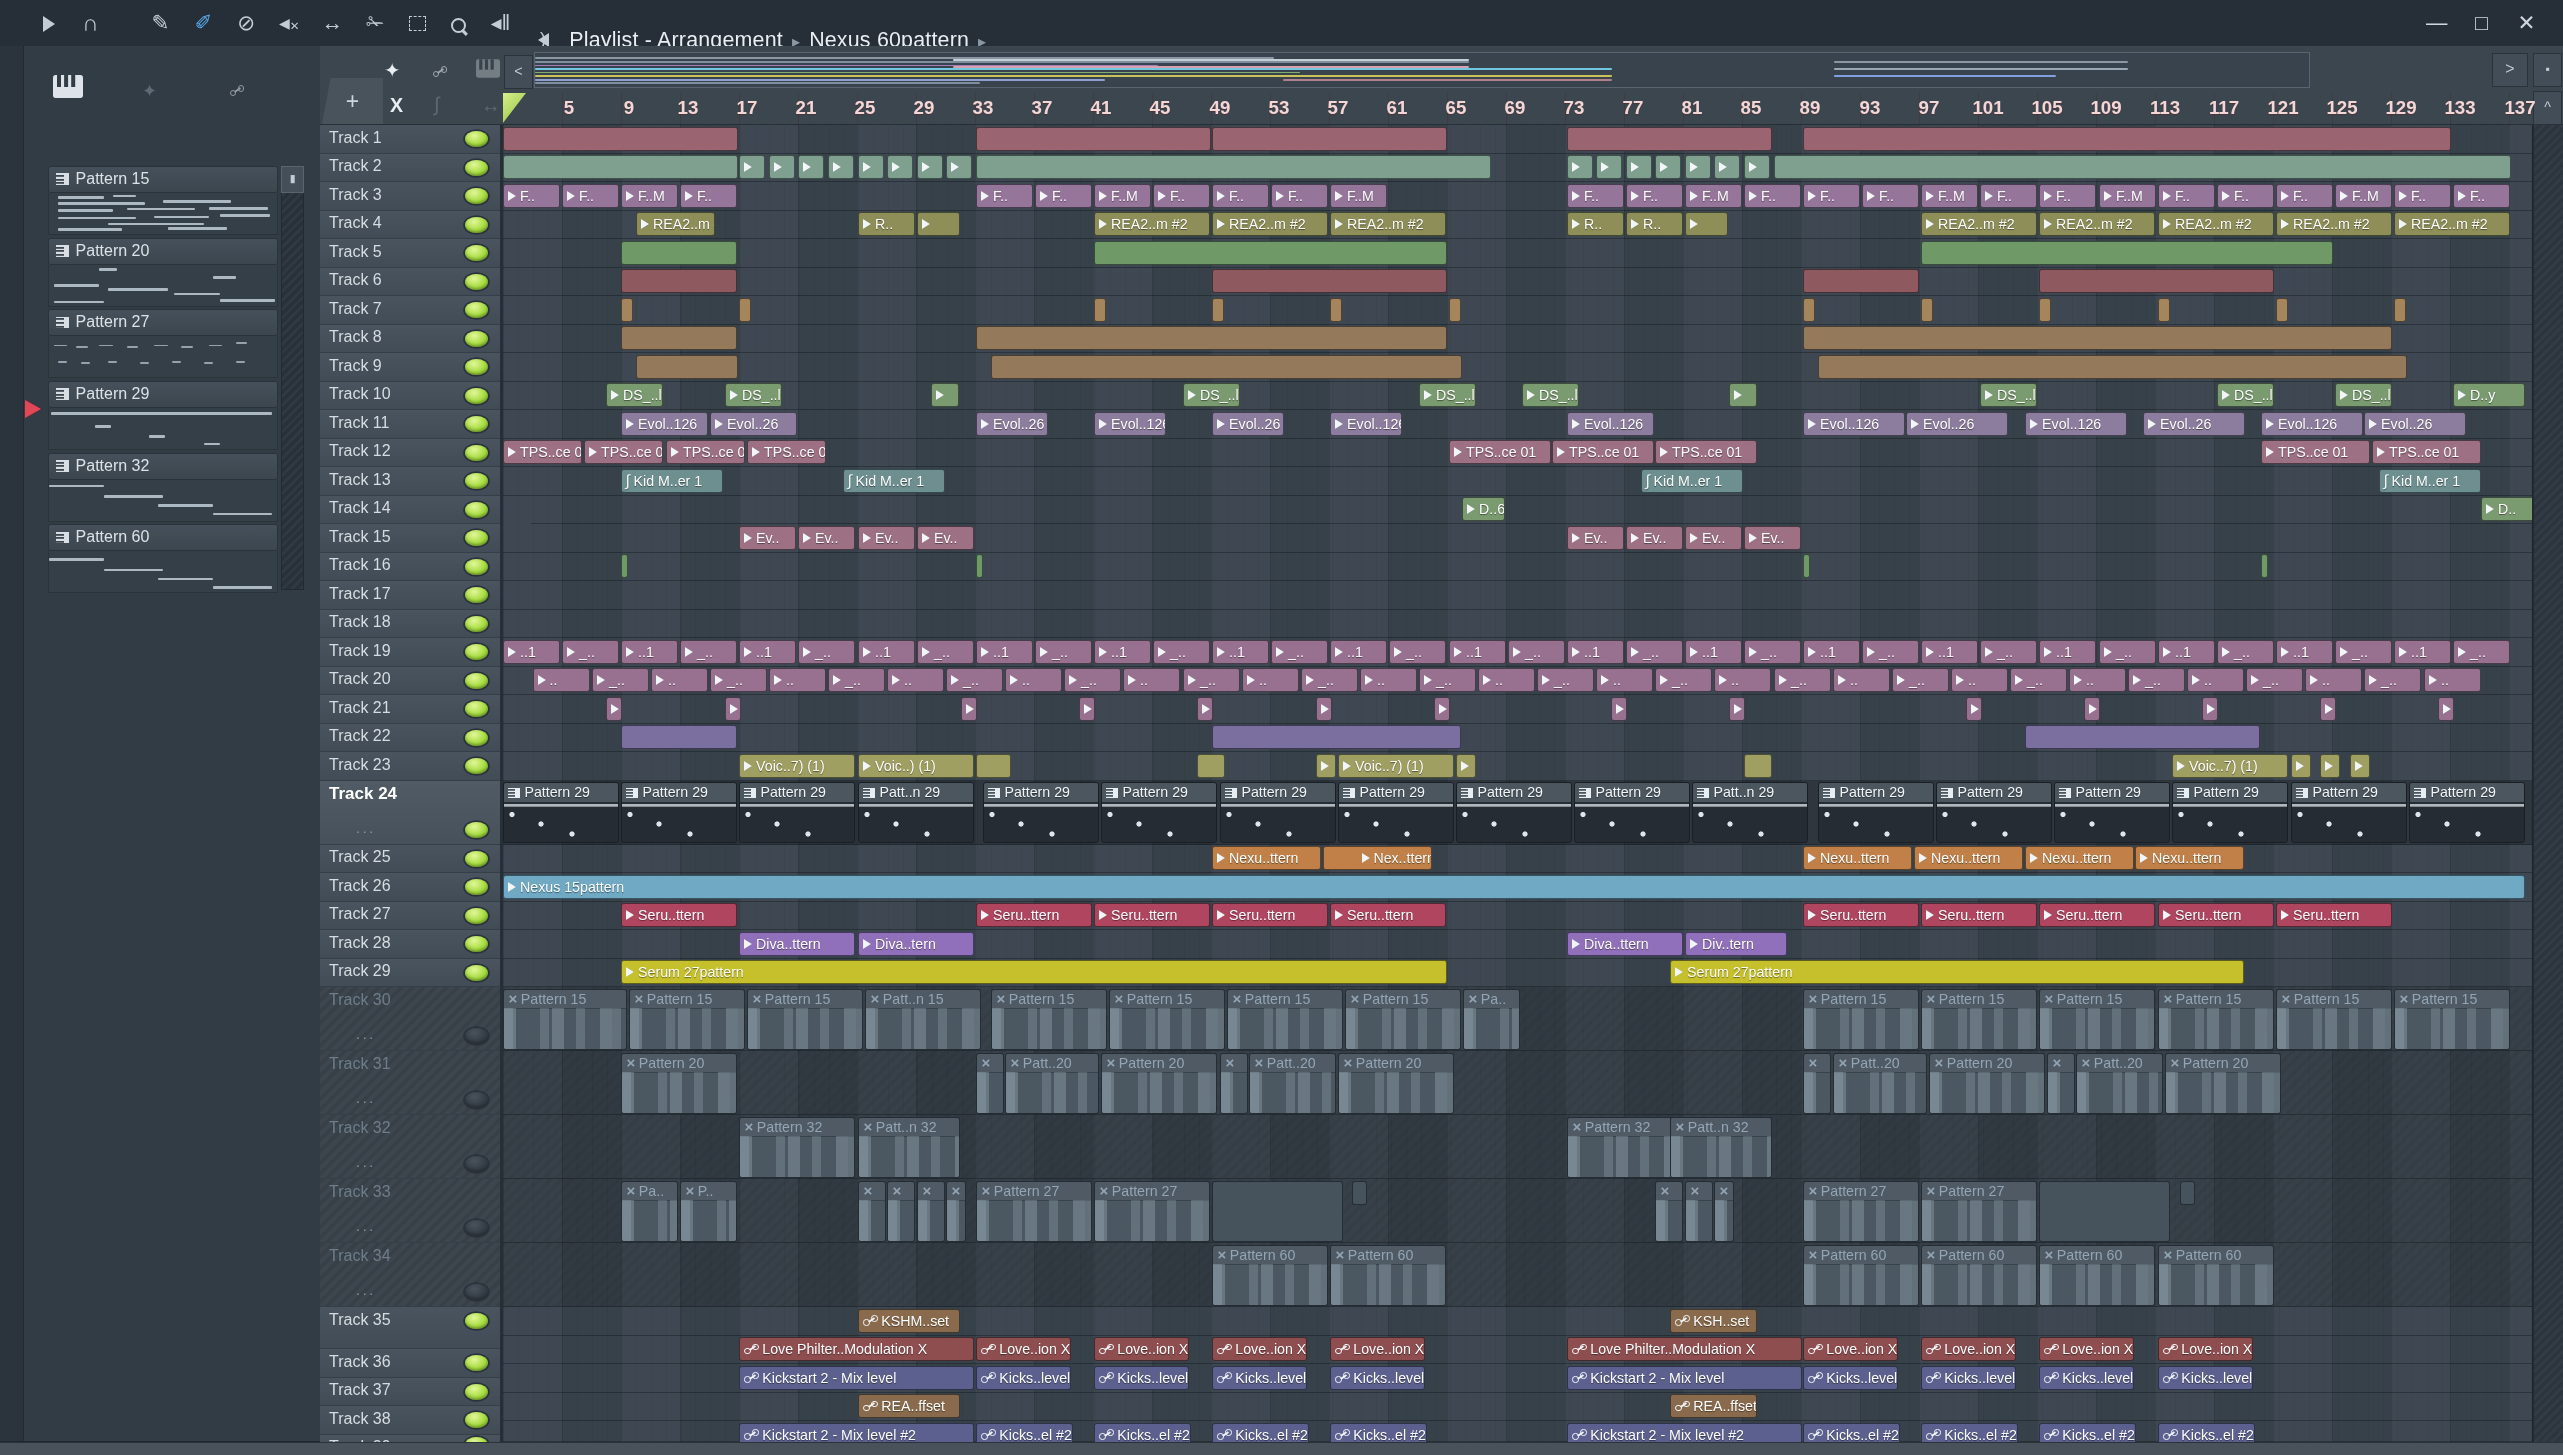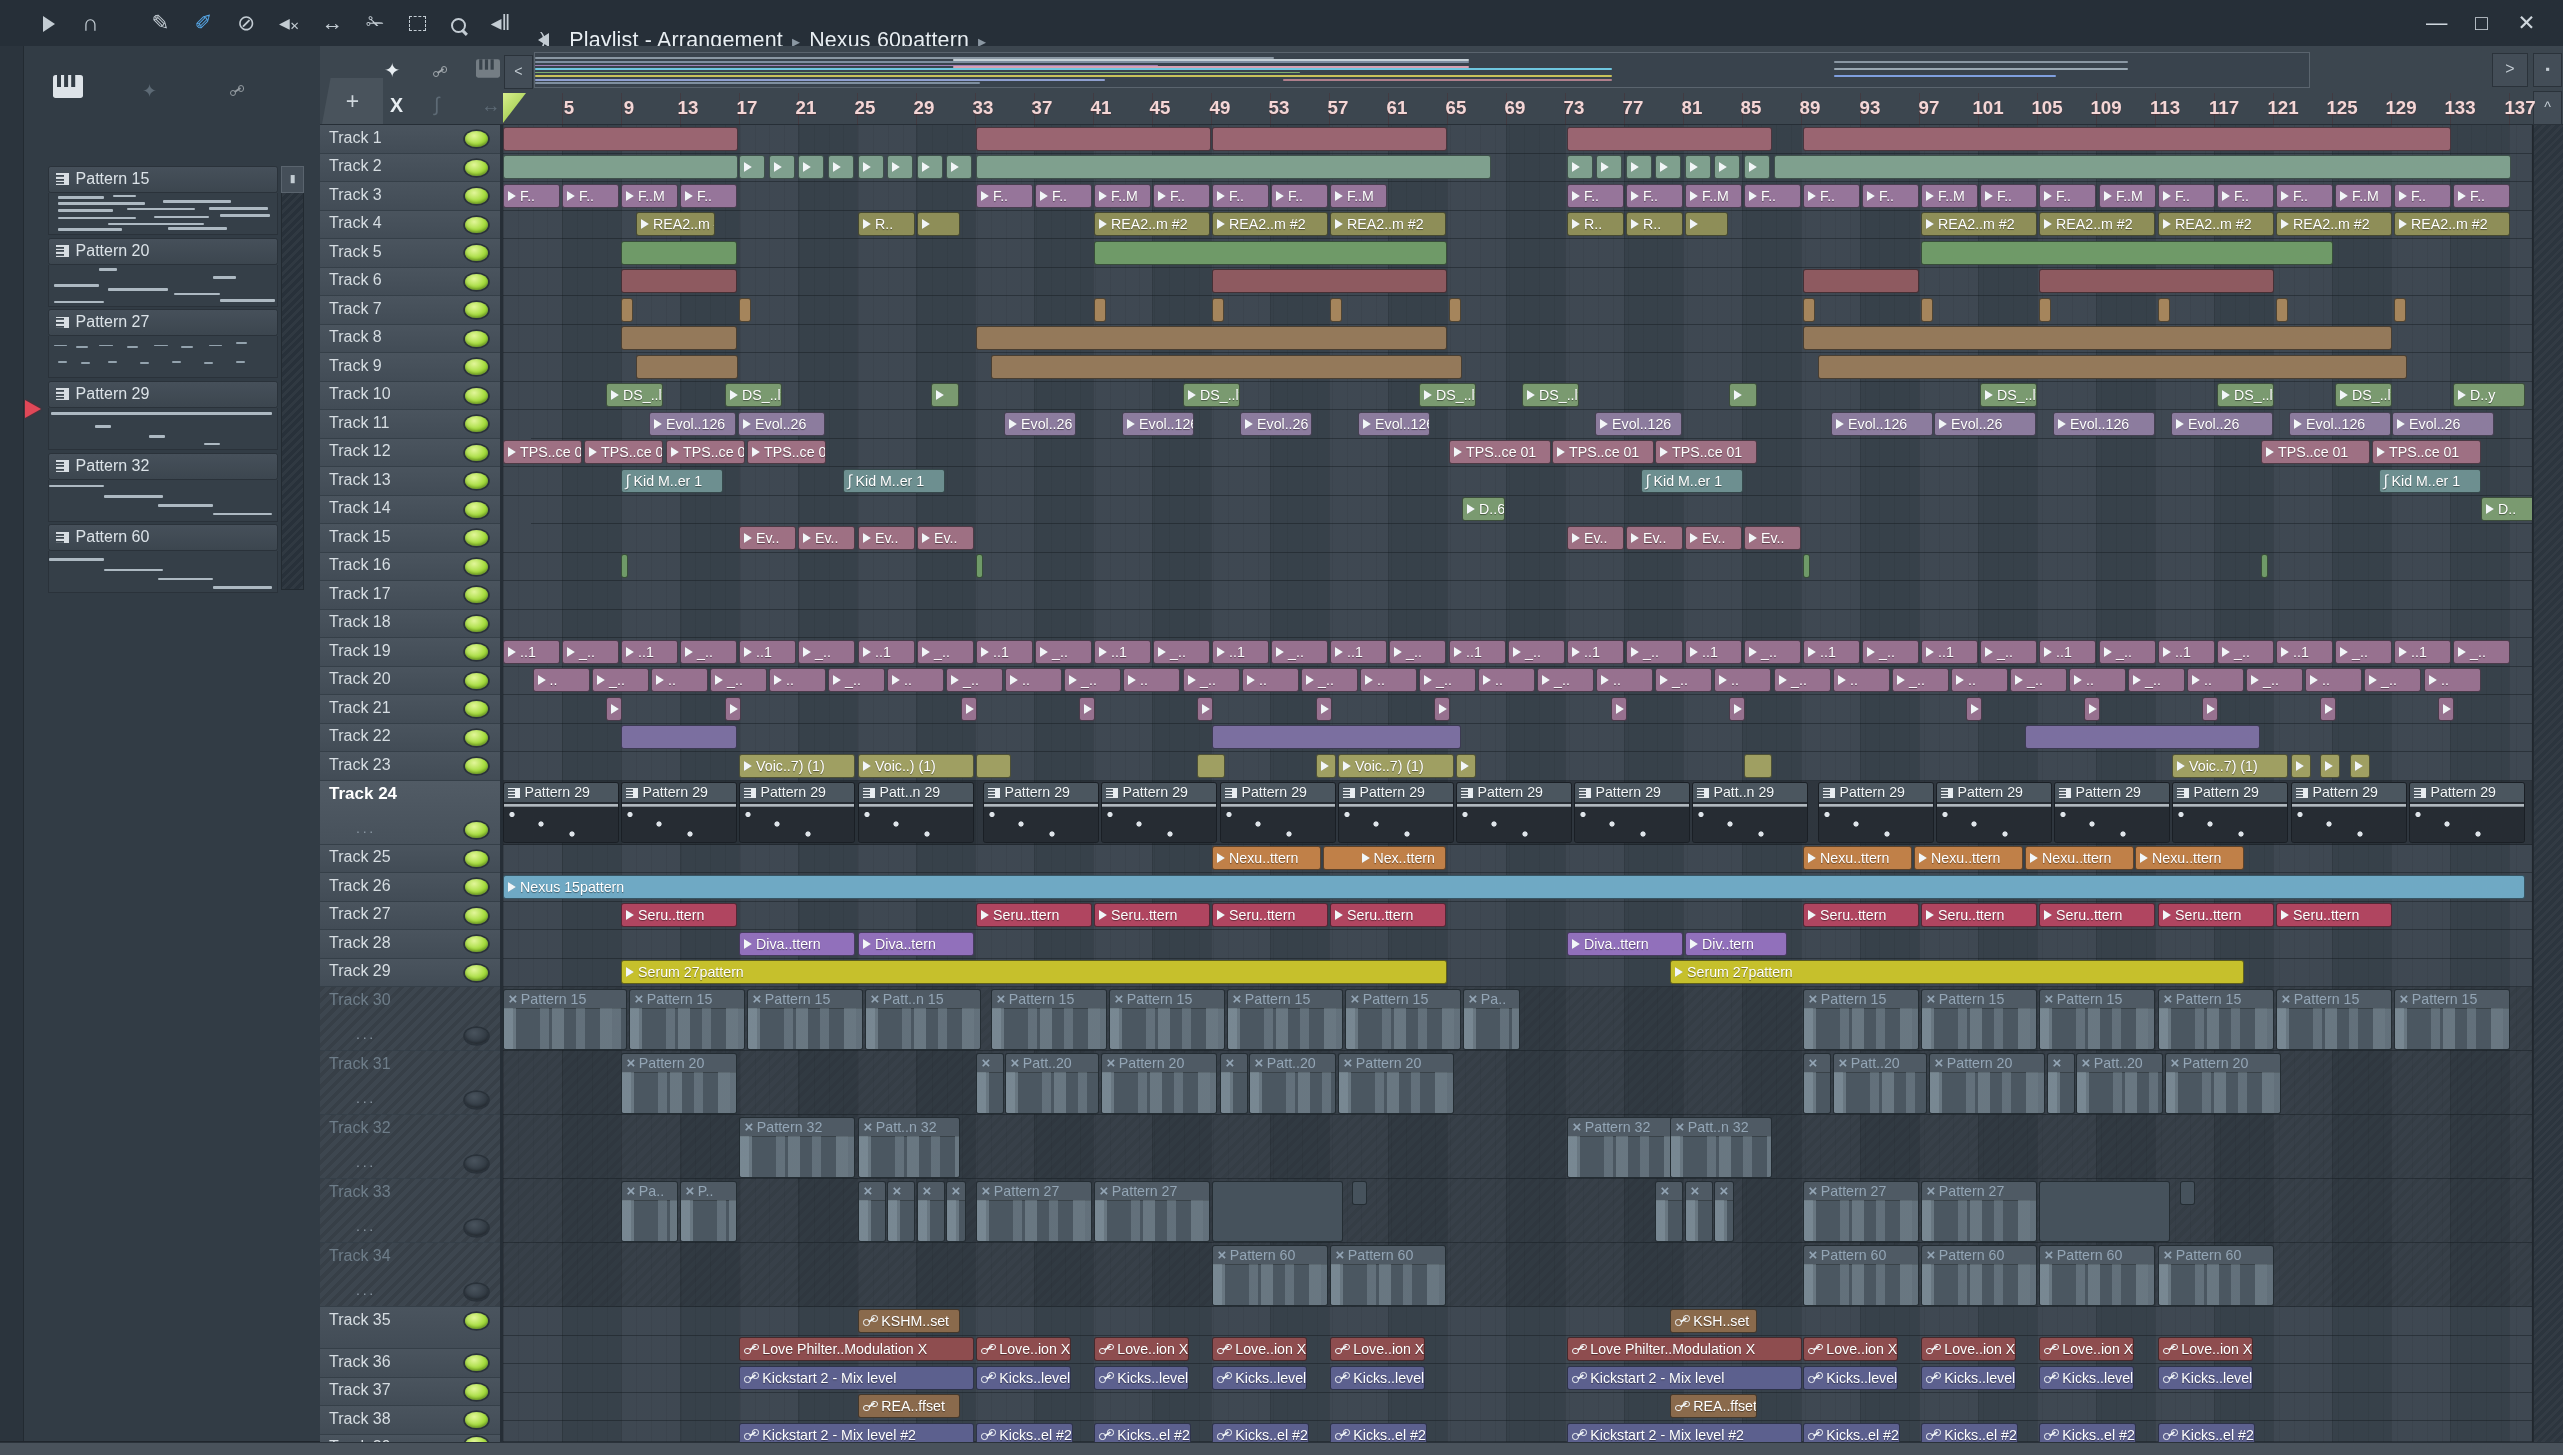--- a/index.html
+++ b/index.html
@@ -578,21 +578,21 @@
       <div class="clip tex" style="left: 680px; width: 57px; background: rgb(122, 154, 112);"><span class="i-play"></span><span>DS_..ly</span></div>
       <div class="clip tex" style="left: 916px; width: 57px; background: rgb(122, 154, 112);"><span class="i-play"></span><span>DS_..ly</span></div>
       <div class="clip tex" style="left: 1019px; width: 57px; background: rgb(122, 154, 112);"><span class="i-play"></span><span>DS_..ly</span></div>
       <div class="clip tex" style="left: 1477px; width: 57px; background: rgb(122, 154, 112);"><span class="i-play"></span><span>DS_..ly</span></div>
       <div class="clip tex" style="left: 1714px; width: 57px; background: rgb(122, 154, 112);"><span class="i-play"></span><span>DS_..ly</span></div>
       <div class="clip tex" style="left: 1832px; width: 57px; background: rgb(122, 154, 112);"><span class="i-play"></span><span>DS_..ly</span></div>
       <div class="clip tex" style="left: 1950px; width: 72px; background: rgb(122, 154, 112);"><span class="i-play"></span><span>D..y</span></div>
       <div class="clip tex" style="left: 428px; width: 28px; background: rgb(122, 154, 112);"><span class="i-play"></span></div>
       <div class="clip tex" style="left: 1226px; width: 28px; background: rgb(122, 154, 112);"><span class="i-play"></span></div>
     </div>
-    <div class="trow" style="height: 28.5px; margin-left: 28px;">
+    <div class="trow" style="height: 28.5px;">
       <div class="clip tex" style="left: 118px; width: 87px; background: rgb(140, 124, 158);"><span class="i-play"></span><span>Evol..126</span></div>
       <div class="clip tex" style="left: 207px; width: 87px; background: rgb(140, 124, 158);"><span class="i-play"></span><span>Evol..26</span></div>
       <div class="clip tex" style="left: 473px; width: 72px; background: rgb(140, 124, 158);"><span class="i-play"></span><span>Evol..26</span></div>
       <div class="clip tex" style="left: 591px; width: 72px; background: rgb(140, 124, 158);"><span class="i-play"></span><span>Evol..126</span></div>
       <div class="clip tex" style="left: 709px; width: 72px; background: rgb(140, 124, 158);"><span class="i-play"></span><span>Evol..26</span></div>
       <div class="clip tex" style="left: 827px; width: 72px; background: rgb(140, 124, 158);"><span class="i-play"></span><span>Evol..126</span></div>
       <div class="clip tex" style="left: 1064px; width: 87px; background: rgb(140, 124, 158);"><span class="i-play"></span><span>Evol..126</span></div>
       <div class="clip tex" style="left: 1300px; width: 102px; background: rgb(140, 124, 158);"><span class="i-play"></span><span>Evol..126</span></div>
       <div class="clip tex" style="left: 1403px; width: 102px; background: rgb(140, 124, 158);"><span class="i-play"></span><span>Evol..26</span></div>
       <div class="clip tex" style="left: 1522px; width: 102px; background: rgb(140, 124, 158);"><span class="i-play"></span><span>Evol..126</span></div>
@@ -810,21 +810,21 @@
         <div class="c-head p-head"><span class="i-pat"></span><span>Pattern 29</span></div>
         <div class="p-body"></div>
       </div>
       <div class="clip tall" style="left: 1906px; width: 116px; background: rgb(38, 44, 51); border: 0.9px solid rgb(26, 31, 37);">
         <div class="c-head p-head"><span class="i-pat"></span><span>Pattern 29</span></div>
         <div class="p-body"></div>
       </div>
     </div>
     <div class="trow" style="height: 28.5px;">
       <div class="clip tex" style="left: 709px; width: 109px; background: rgb(192, 128, 72);"><span class="i-play"></span><span>Nexu..ttern</span></div>
-      <div class="clip tex" style="left: 820px; width: 123px; background: rgb(192, 128, 72); padding-left: 36px;"><span class="i-play"></span><span>Nex..ttern</span></div>
+      <div class="clip tex" style="left: 820px; width: 109px; background: rgb(192, 128, 72); padding-left: 36px;"><span class="i-play"></span><span>Nex..ttern</span></div>
       <div class="clip tex" style="left: 1300px; width: 109px; background: rgb(192, 128, 72);"><span class="i-play"></span><span>Nexu..ttern</span></div>
       <div class="clip tex" style="left: 1411px; width: 109px; background: rgb(192, 128, 72);"><span class="i-play"></span><span>Nexu..ttern</span></div>
       <div class="clip tex" style="left: 1522px; width: 109px; background: rgb(192, 128, 72);"><span class="i-play"></span><span>Nexu..ttern</span></div>
       <div class="clip tex" style="left: 1632px; width: 109px; background: rgb(192, 128, 72);"><span class="i-play"></span><span>Nexu..ttern</span></div>
     </div>
     <div class="trow" style="height: 28.5px;">
       <div class="clip tex" style="left: 0px; width: 2022px; background: rgb(111, 169, 196);"><span class="i-play"></span><span>Nexus 15pattern</span></div>
     </div>
     <div class="trow" style="height: 28.5px;">
       <div class="clip tex" style="left: 118px; width: 116px; background: rgb(176, 69, 96);"><span class="i-play"></span><span>Seru..ttern</span></div>

